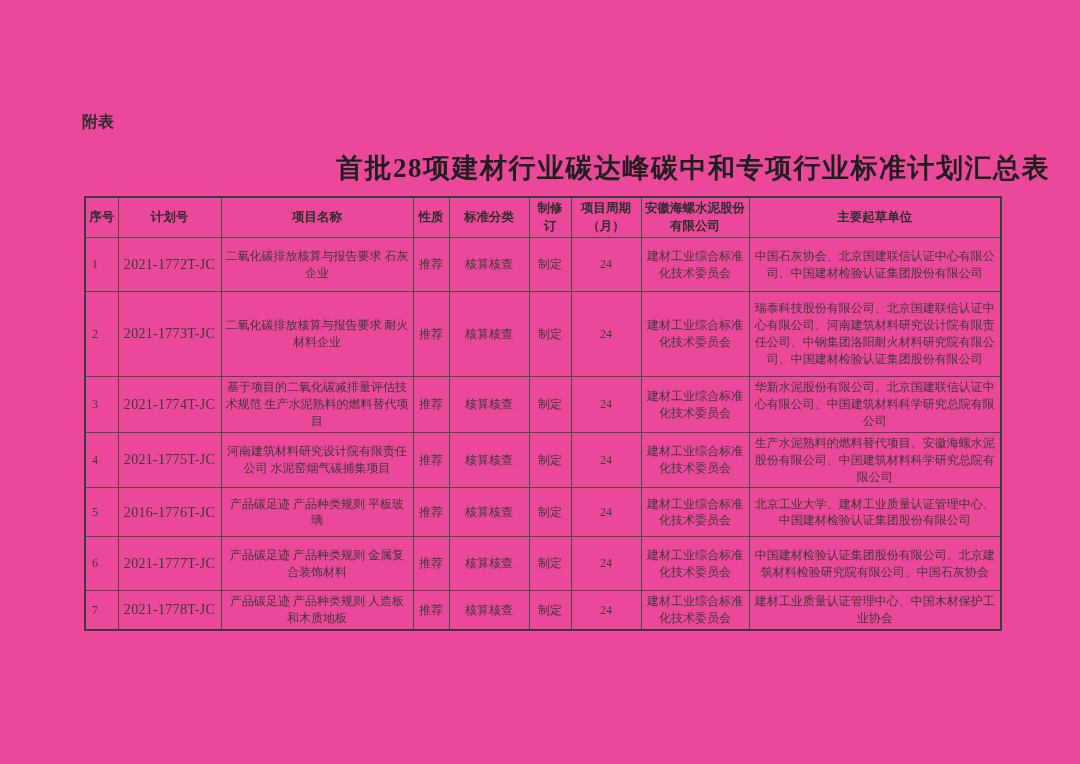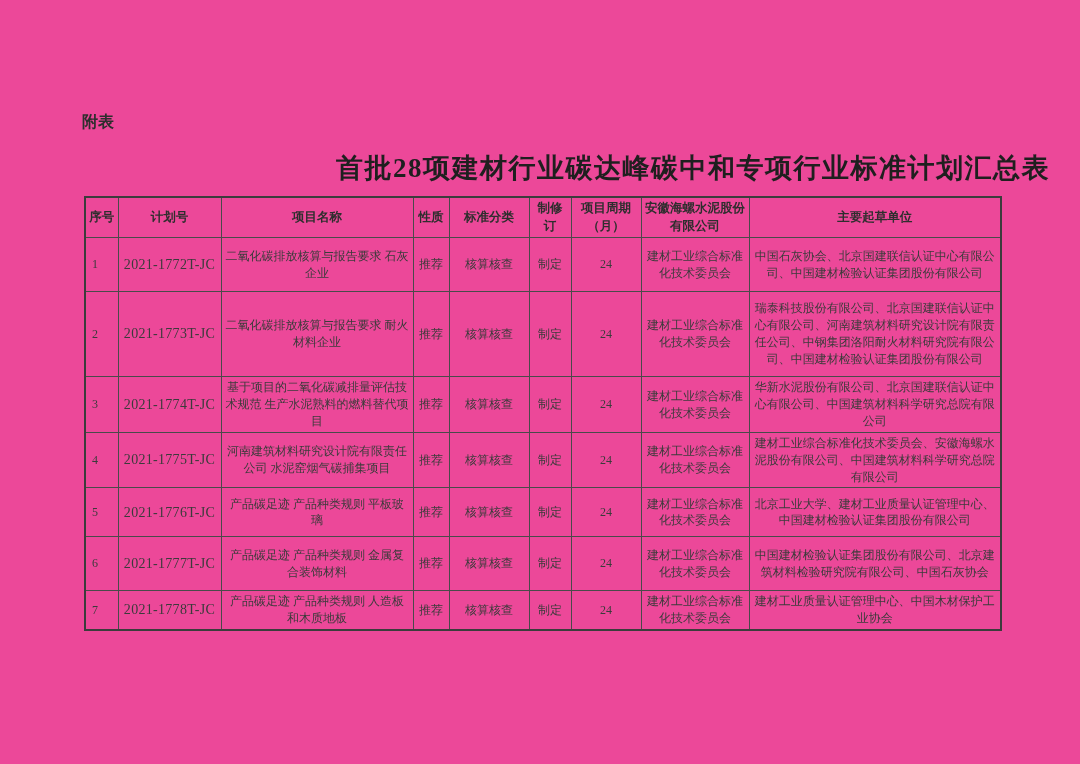--- a/index.html
+++ b/index.html
@@ -139,25 +139,25 @@
         </tr>
         <tr>
           <td class="c0">4</td>
           <td class="c1">2021-1775T-JC</td>
           <td class="c2">河南建筑材料研究设计院有限责任公司 水泥窑烟气碳捕集项目</td>
           <td class="c3">推荐</td>
           <td class="c4">核算核查</td>
           <td class="c5">制定</td>
           <td class="c6">24</td>
           <td class="c7">建材工业综合标准化技术委员会</td>
-          <td class="c8">建材工业综合标准化技术委员会、安徽海螺水泥股份有限公司、中国建筑材料科学研究总院有限公司</td>
+          <td class="c8">生产水泥熟料的燃料替代项目、安徽海螺水泥股份有限公司、中国建筑材料科学研究总院有限公司</td>
         </tr>
         <tr>
           <td class="c0">5</td>
-          <td class="c1">2021-1776T-JC</td>
+          <td class="c1">2016-1776T-JC</td>
           <td class="c2">产品碳足迹 产品种类规则 平板玻璃</td>
           <td class="c3">推荐</td>
           <td class="c4">核算核查</td>
           <td class="c5">制定</td>
           <td class="c6">24</td>
           <td class="c7">建材工业综合标准化技术委员会</td>
           <td class="c8">北京工业大学、建材工业质量认证管理中心、中国建材检验认证集团股份有限公司</td>
         </tr>
         <tr>
           <td class="c0">6</td>

